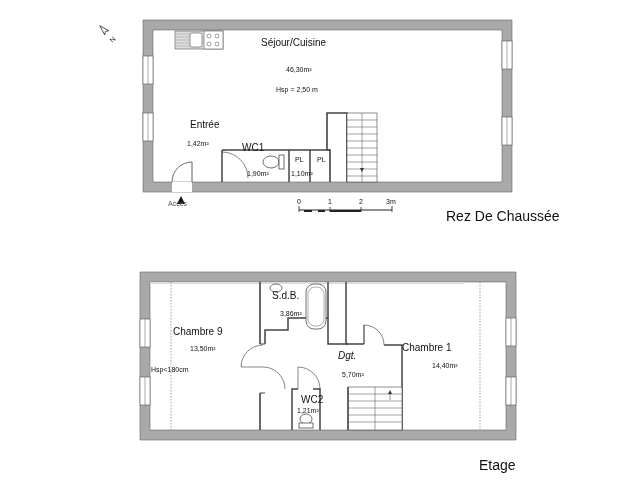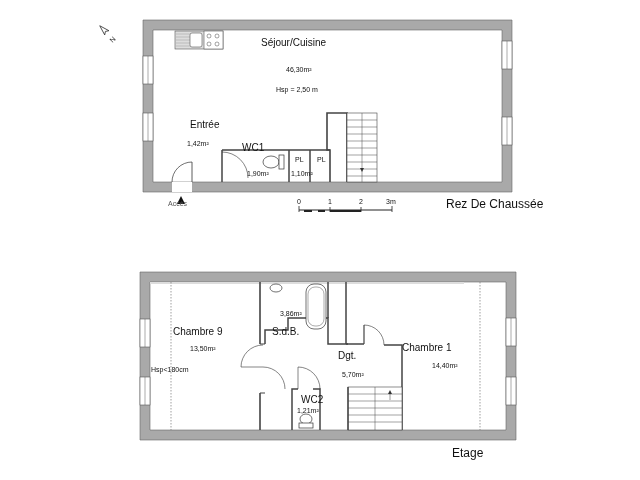--- a/index.html
+++ b/index.html
@@ -3,21 +3,21 @@
 <meta charset="utf-8">
 <style>
   html, body { margin:0; padding:0; background:#fff; }
   body { width:640px; height:480px; position:relative; overflow:hidden;
          font-family:"Liberation Sans", sans-serif; color:#111; }
   svg { position:absolute; left:0; top:0; }
   .lbl { position:absolute; white-space:nowrap; }
   .room { font-size:10px;text-align:center; }
   .area { font-size:7px; }
   .small { font-size:7px; }
-  .cap { font-size:12px; }
+  .cap { font-size:14px;margin-top:11px; }
 </style>
 </head>
 <body>
 
 <svg width="640" height="480">
 
   <g>
 
     <path d="M143,20 H512 V192 H143 Z M153,30 V182 H502 V30 Z" fill="#a9a9a9" fill-rule="evenodd" stroke="#666" stroke-width="0.6"></path>
 
@@ -168,25 +168,25 @@
 <span class="lbl small" style="left:328px;top:198px;">1</span>
 <span class="lbl small" style="left:359px;top:198px;">2</span>
 <span class="lbl small" style="left:386px;top:198px;">3m</span>
 
 <span class="lbl cap" style="left:446px;top:197px;">Rez De Chaussée</span>
 
 <span class="lbl room" style="left:173px;top:326px;">Chambre 9</span>
 <span class="lbl area" style="left:190px;top:345px;">13,50m²</span>
 <span class="lbl area" style="left:151px;top:366px;">Hsp&lt;180cm</span>
 
-<span class="lbl room" style="left:272px;top:290px;margin-top:36px;">S.d.B.</span>
+<span class="lbl room" style="left:272px;top:290px;">S.d.B.</span>
 <span class="lbl area" style="left:280px;top:310px;">3,86m²</span>
 
-<span class="lbl room" style="left:338px;top:350px;">Dgt.</span>
+<span class="lbl room" style="left:338px;top:350px;font-style:italic;">Dgt.</span>
 <span class="lbl area" style="left:342px;top:371px;">5,70m²</span>
 
 <span class="lbl room" style="left:301px;top:394px;">WC2</span>
 <span class="lbl area" style="left:297px;top:407px;">1,21m²</span>
 
 <span class="lbl room" style="left:402px;top:342px;">Chambre 1</span>
 <span class="lbl area" style="left:432px;top:362px;">14,40m²</span>
 
-<span class="lbl cap" style="left:452px;top:446px;">Etage</span>
+<span class="lbl cap" style="left:479px;top:446px;">Etage</span>
 
 </body></html>

